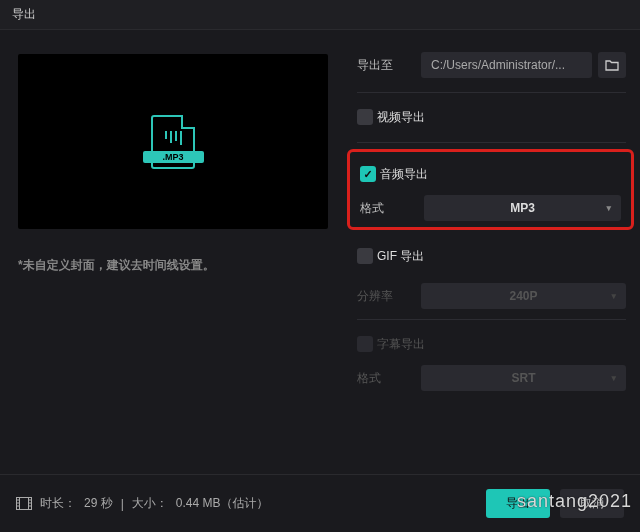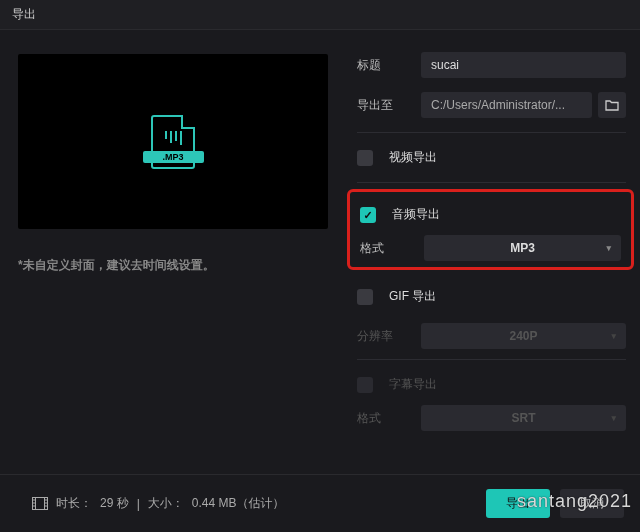--- a/index.html
+++ b/index.html
@@ -109,21 +109,21 @@
   white-space: nowrap; overflow: hidden; text-overflow: ellipsis;
 }
 .folder-btn {
   width: 28px; height: 26px;
   background: #2a2a30;
   border-radius: 3px;
   display:flex;align-items:center;justify-content:center;
   cursor:pointer;
 }
 .section {
-  display:flex; align-items:flex-end; gap:16px;
+  display:flex; align-items:flex-start; gap:4px;
   padding: 10px 0;
 }
 .sep { border-top:1px solid #2c2c32; margin: 6px 0; }
 .check {
   width:16px;height:16px;border-radius:3px;
   display:flex;align-items:center;justify-content:center;
   cursor:pointer;
 }
 .check.off { background:#3a3a40; }
 .check.on { background:#1ec6b6; }
@@ -158,21 +158,21 @@
 .select.disabled { color:#555; cursor:default; }
 .select.disabled .chev { color:#444; }
 .fmt-row.disabled .flabel { color:#555; }
 .footer {
   position:absolute; bottom:0; left:0; right:0;
   height:58px;
   border-top:1px solid #2a2a2e;
   display:flex; align-items:center; justify-content:space-between;
   padding: 0 16px;
 }
-.footer-left { display:flex; align-items:center; gap:8px; color:#aaa;margin-left:16px; }
+.footer-left { display:flex; align-items:center; gap:8px; color:#aaa; }
 .btns { display:flex; gap:10px; }
 .btn {
   padding:6px 20px;
   border-radius:3px;
   font-size:12px;
   cursor:pointer;
 }
 .btn.primary { background:#1ec6b6; color:#111; }
 .btn.secondary { background:#2a2a30; color:#ccc; }
 .watermark {
@@ -203,24 +203,20 @@
             <span></span>
           </div>
         <div class="ext">.MP3</div>
       </div>
     </div>
     <div class="hint">*未自定义封面，建议去时间线设置。</div>
   </div>
 
   <div class="right">
 
-    <div class="row">
-      <div class="label">标题</div>
-      <input class="input" value="sucai" style="">
-    </div>
 
     <div class="row">
       <div class="label">导出至</div>
       <div class="path-wrap">
         <div class="path-text">C:/Users/Administrator/...</div>
         <div class="folder-btn">
           <svg width="14" height="12" viewBox="0 0 14 12">
               <path d="M1 2h4l1.5 1.5H13v7.5H1z" fill="none" stroke="#ccc" stroke-width="1.3"></path>
             </svg>
         </div>

